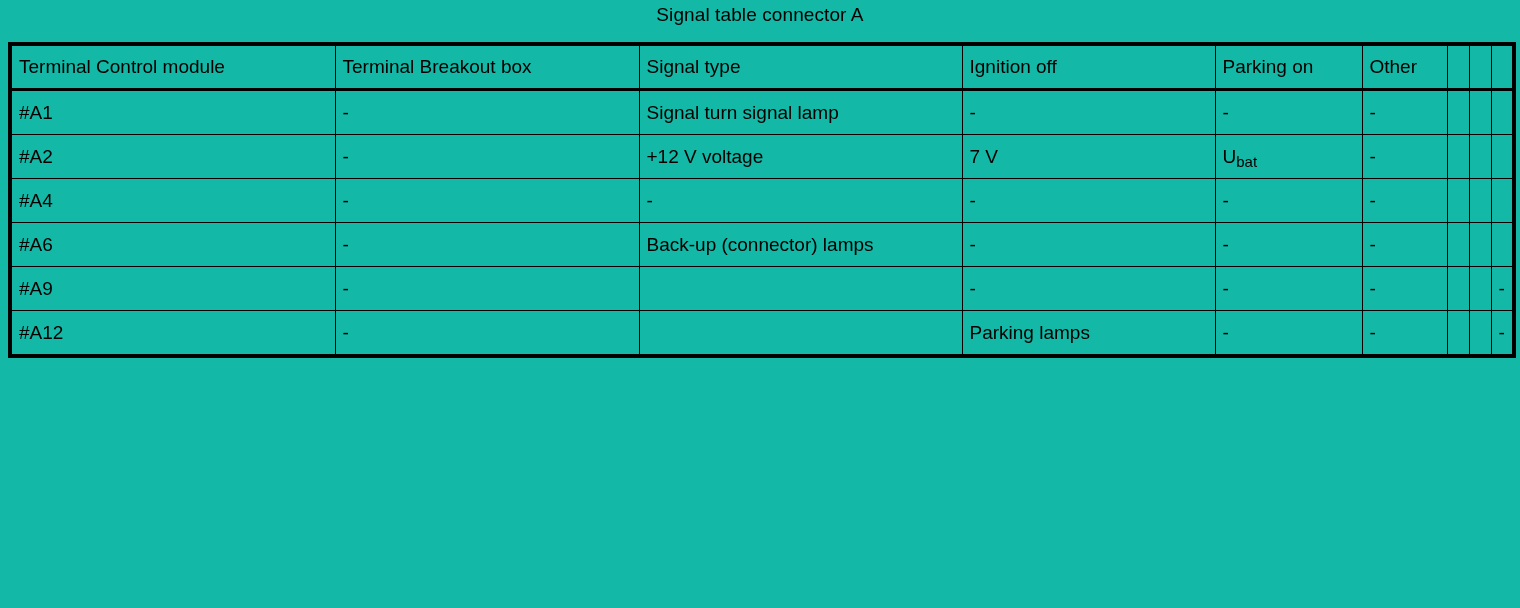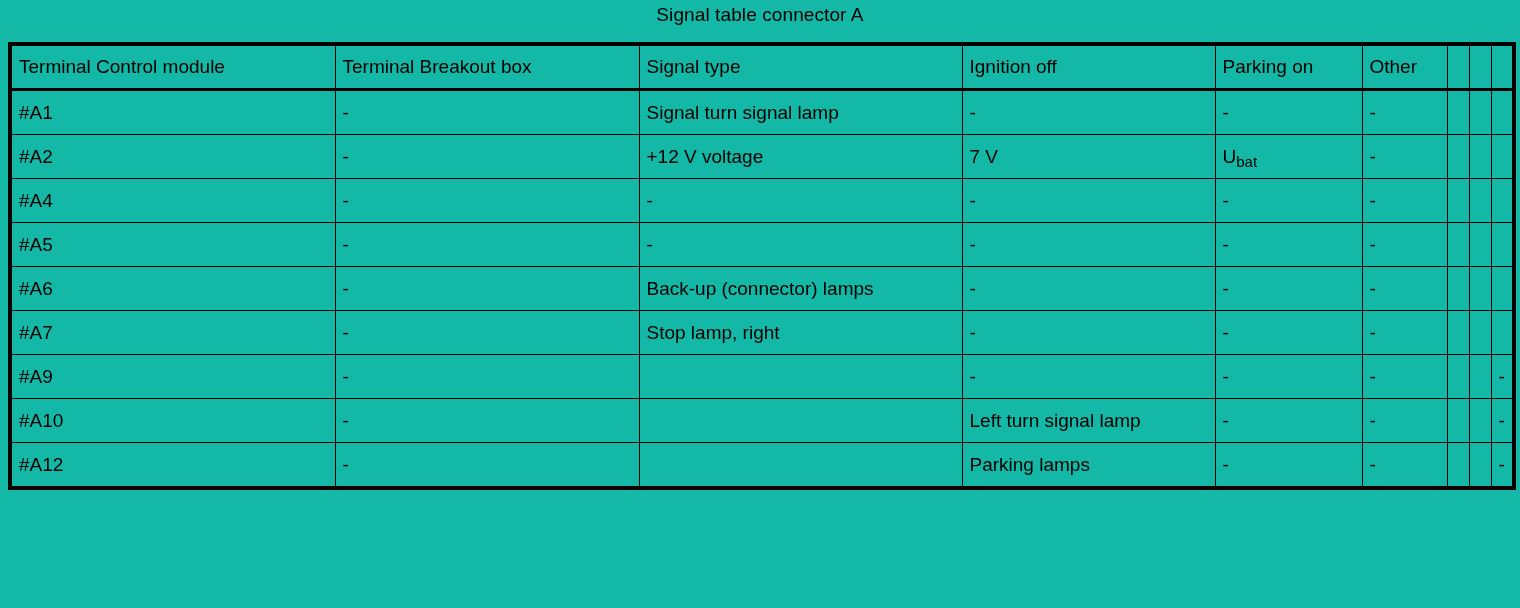--- a/index.html
+++ b/index.html
@@ -142,68 +142,35 @@
             <td>-</td>
             <td>-</td>
             <td>-</td>
             <td>-</td>
             <td>-</td>
             <td class="narrow"></td>
             <td class="narrow"></td>
             <td class="narrow"></td>
           </tr>
           <tr>
-            <td>#A5</td>
-            <td>-</td>
-            <td>-</td>
-            <td>-</td>
-            <td>-</td>
-            <td>-</td>
-            <td class="narrow"></td>
-            <td class="narrow"></td>
-            <td class="narrow"></td>
-          </tr>
-          <tr>
             <td>#A6</td>
             <td>-</td>
             <td>Back-up (connector) lamps</td>
-            <td>-</td>
-            <td>-</td>
-            <td>-</td>
-            <td class="narrow"></td>
-            <td class="narrow"></td>
-            <td class="narrow"></td>
-          </tr>
-          <tr>
-            <td>#A7</td>
-            <td>-</td>
-            <td>Stop lamp, right</td>
             <td>-</td>
             <td>-</td>
             <td>-</td>
             <td class="narrow"></td>
             <td class="narrow"></td>
             <td class="narrow"></td>
           </tr>
           <tr>
             <td>#A9</td>
             <td>-</td>
             <td></td>
             <td>-</td>
-            <td>-</td>
-            <td>-</td>
-            <td class="narrow"></td>
-            <td class="narrow"></td>
-            <td class="narrow">-</td>
-          </tr>
-          <tr>
-            <td>#A10</td>
-            <td>-</td>
-            <td></td>
-            <td>Left turn signal lamp</td>
             <td>-</td>
             <td>-</td>
             <td class="narrow"></td>
             <td class="narrow"></td>
             <td class="narrow">-</td>
           </tr>
           <tr>
             <td>#A12</td>
             <td>-</td>
             <td></td>

